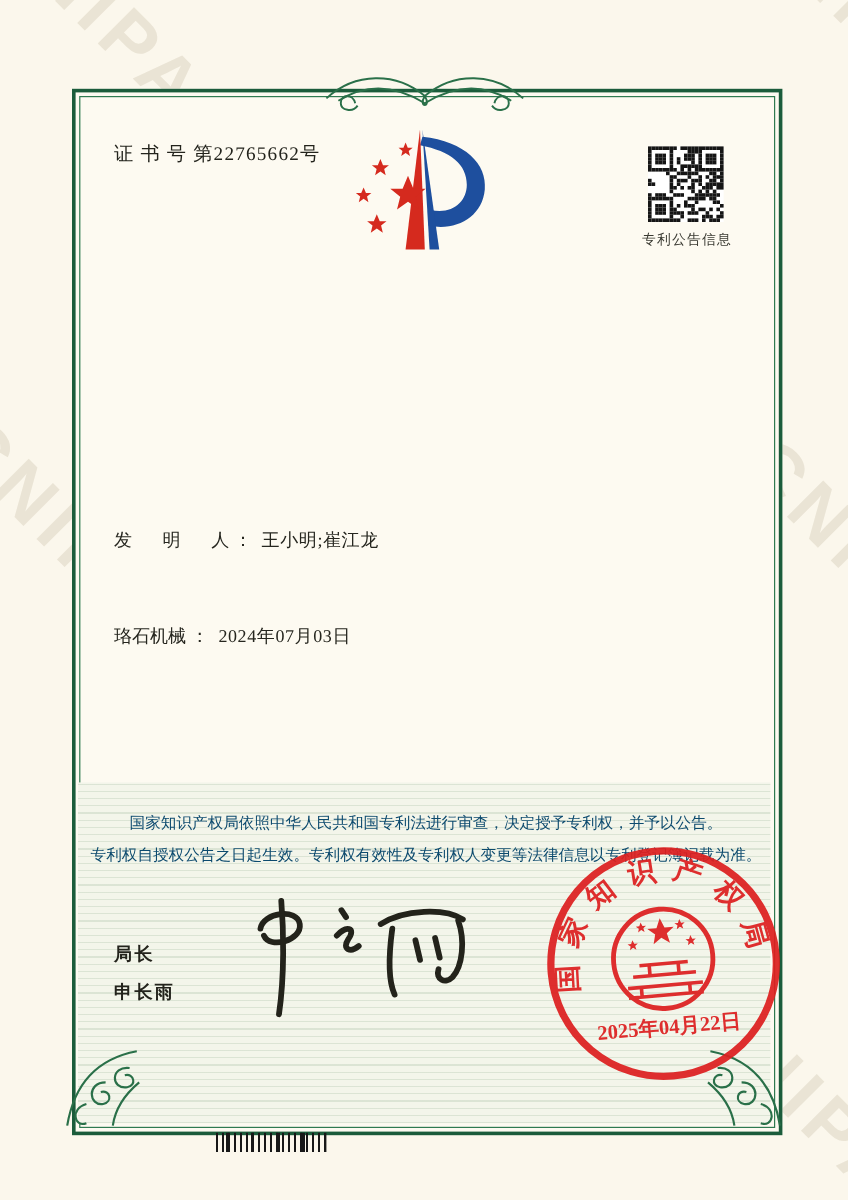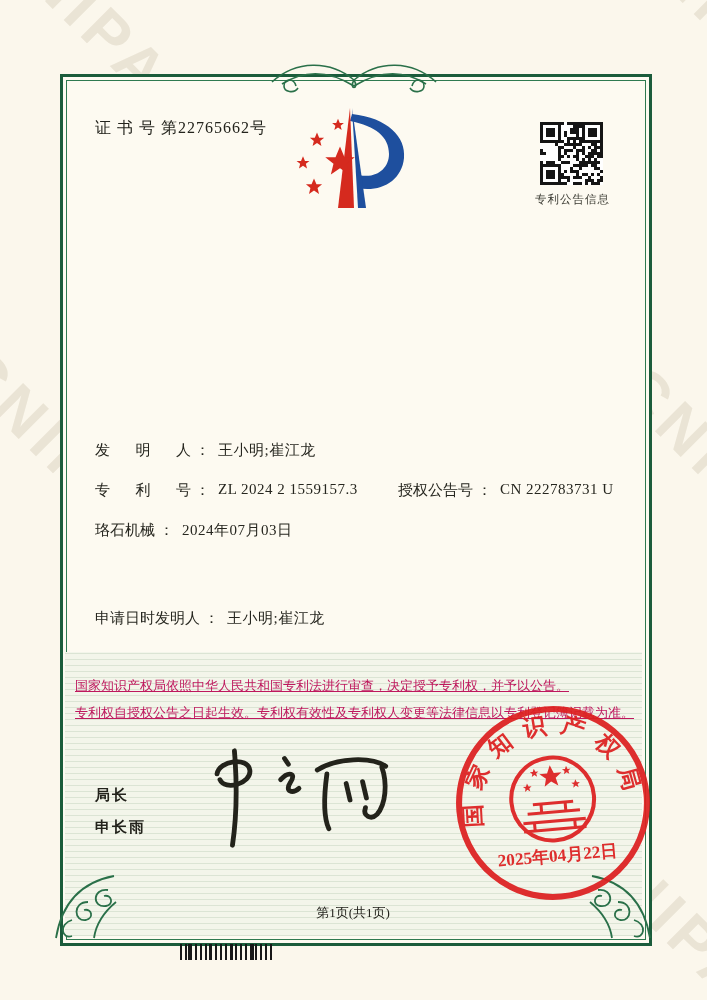--- a/index.html
+++ b/index.html
@@ -35,22 +35,22 @@
 
   .row{position:absolute;left:95px;font-size:15px;color:#26261f;white-space:nowrap;}
   .lbl{display:inline-block;vertical-align:top;}
   .just{width:96px;text-align:justify;text-align-last:justify;}
   .colon{margin:0 8px 0 4px;}
   .val{display:inline-block;vertical-align:top;letter-spacing:0.5px;}
   .wrap{white-space:normal;}
   .wrap .val{width:448px;line-height:22px;}
   .col2{position:absolute;left:303px;top:0;white-space:nowrap;}
 
-  .statement{position:absolute;left:75px;top:672px;width:560px;
-             font-size:13px;line-height:27px;color:#be185d;text-decoration:underline;}
+  .statement{position:absolute;left:75px;top:672px;width:560px;text-align:center;
+             font-size:13px;line-height:27px;color:#0c4a6e;}
 
   .director{position:absolute;left:95px;font-size:15px;font-weight:700;color:#23231c;letter-spacing:2px;}
   .sig{position:absolute;left:192px;top:744px;}
 
   .seal{position:absolute;left:452px;top:702px;transform:rotate(-5deg);opacity:0.93;}
 
   .footer{position:absolute;left:60px;top:904px;width:586px;text-align:center;
           font-size:13px;color:#23231c;}
 
   .barcode{position:absolute;left:180px;top:944px;width:92px;height:16px;
@@ -368,33 +368,26 @@
   <div class="qr-caption">专利公告信息</div>
 
 
 
 
 
   <div class="row" style="top:441px">
     <span class="lbl just">发明人</span><span class="colon">：</span><span class="val">王小明;崔江龙</span>
   </div>
 
-  <div class="row" style="top:481px;width:545px">
-    <span class="lbl just">专利号</span><span class="colon">：</span><span class="val">ZL 2024 2 1559157.3</span>
-    <span class="col2"><span class="lbl">授权公告号</span><span class="colon">：</span><span class="val">CN 222783731 U</span></span>
-  </div>
 
   <div class="row" style="top:521px;width:545px">
     <span class="lbl">珞石机械</span><span class="colon">：</span><span class="val">2024年07月03日</span>
   </div>
 
 
-  <div class="row" style="top:609px">
-    <span class="lbl">申请日时发明人</span><span class="colon">：</span><span class="val">王小明;崔江龙</span>
-  </div>
 
   <div class="statement">
     <div>国家知识产权局依照中华人民共和国专利法进行审查，决定授予专利权，并予以公告。</div>
     <div>专利权自授权公告之日起生效。专利权有效性及专利权人变更等法律信息以专利登记簿记载为准。</div>
   </div>
 
   <div class="director" style="top:786px">局长</div>
   <div class="director" style="top:818px">申长雨</div>
 
   <svg class="sig" width="212" height="108" viewBox="0 0 220 110">
@@ -431,17 +424,16 @@
         <path d="M-20,4 H20"></path>
         <path d="M-26,13 H26"></path>
         <path d="M-31,22 H31"></path>
         <path d="M-12,4 V13 M12,4 V13"></path>
         <path d="M-20,22 V30 M20,22 V30 M-31,30 H31"></path>
       </g>
     </g>
     <text x="100" y="158" text-anchor="middle" font-size="17" font-weight="bold" fill="#dd2020" font-family="Liberation Serif,serif">2025年04月22日</text>
   </svg>
 
-  <div class="footer">第1页(共1页)</div>
 
   <div class="barcode"></div>
 
 </div>
 
 </body></html>

